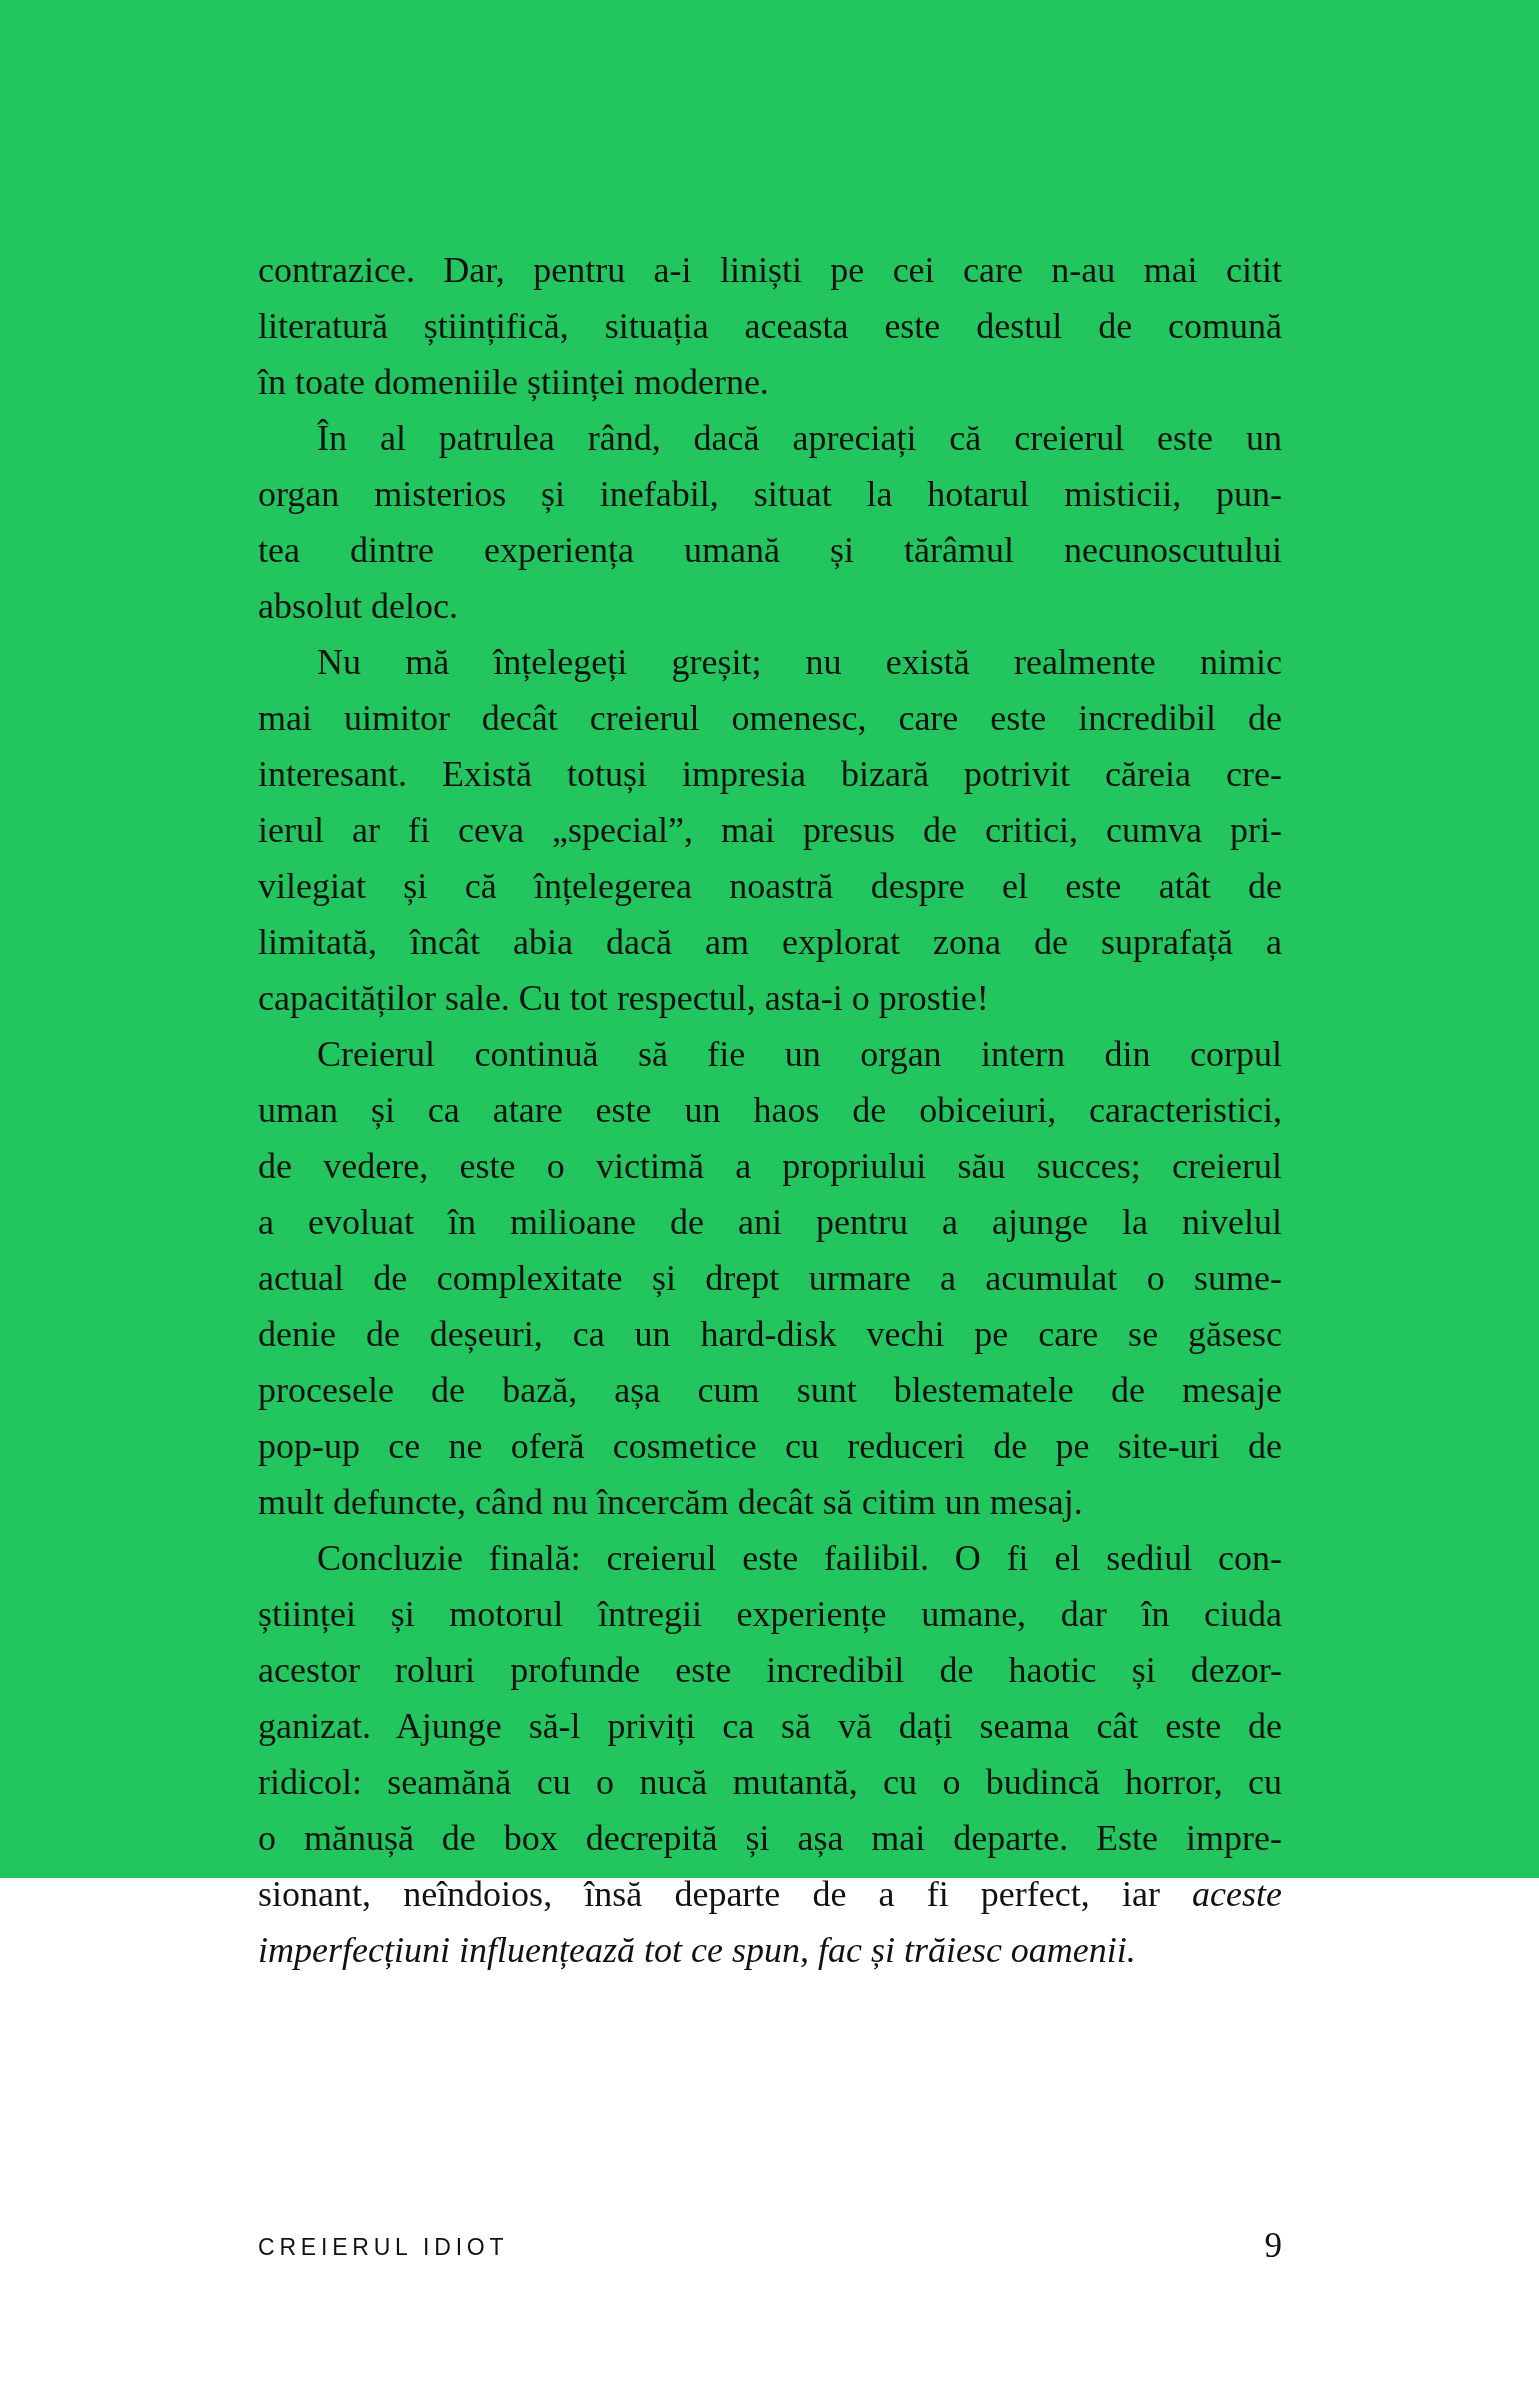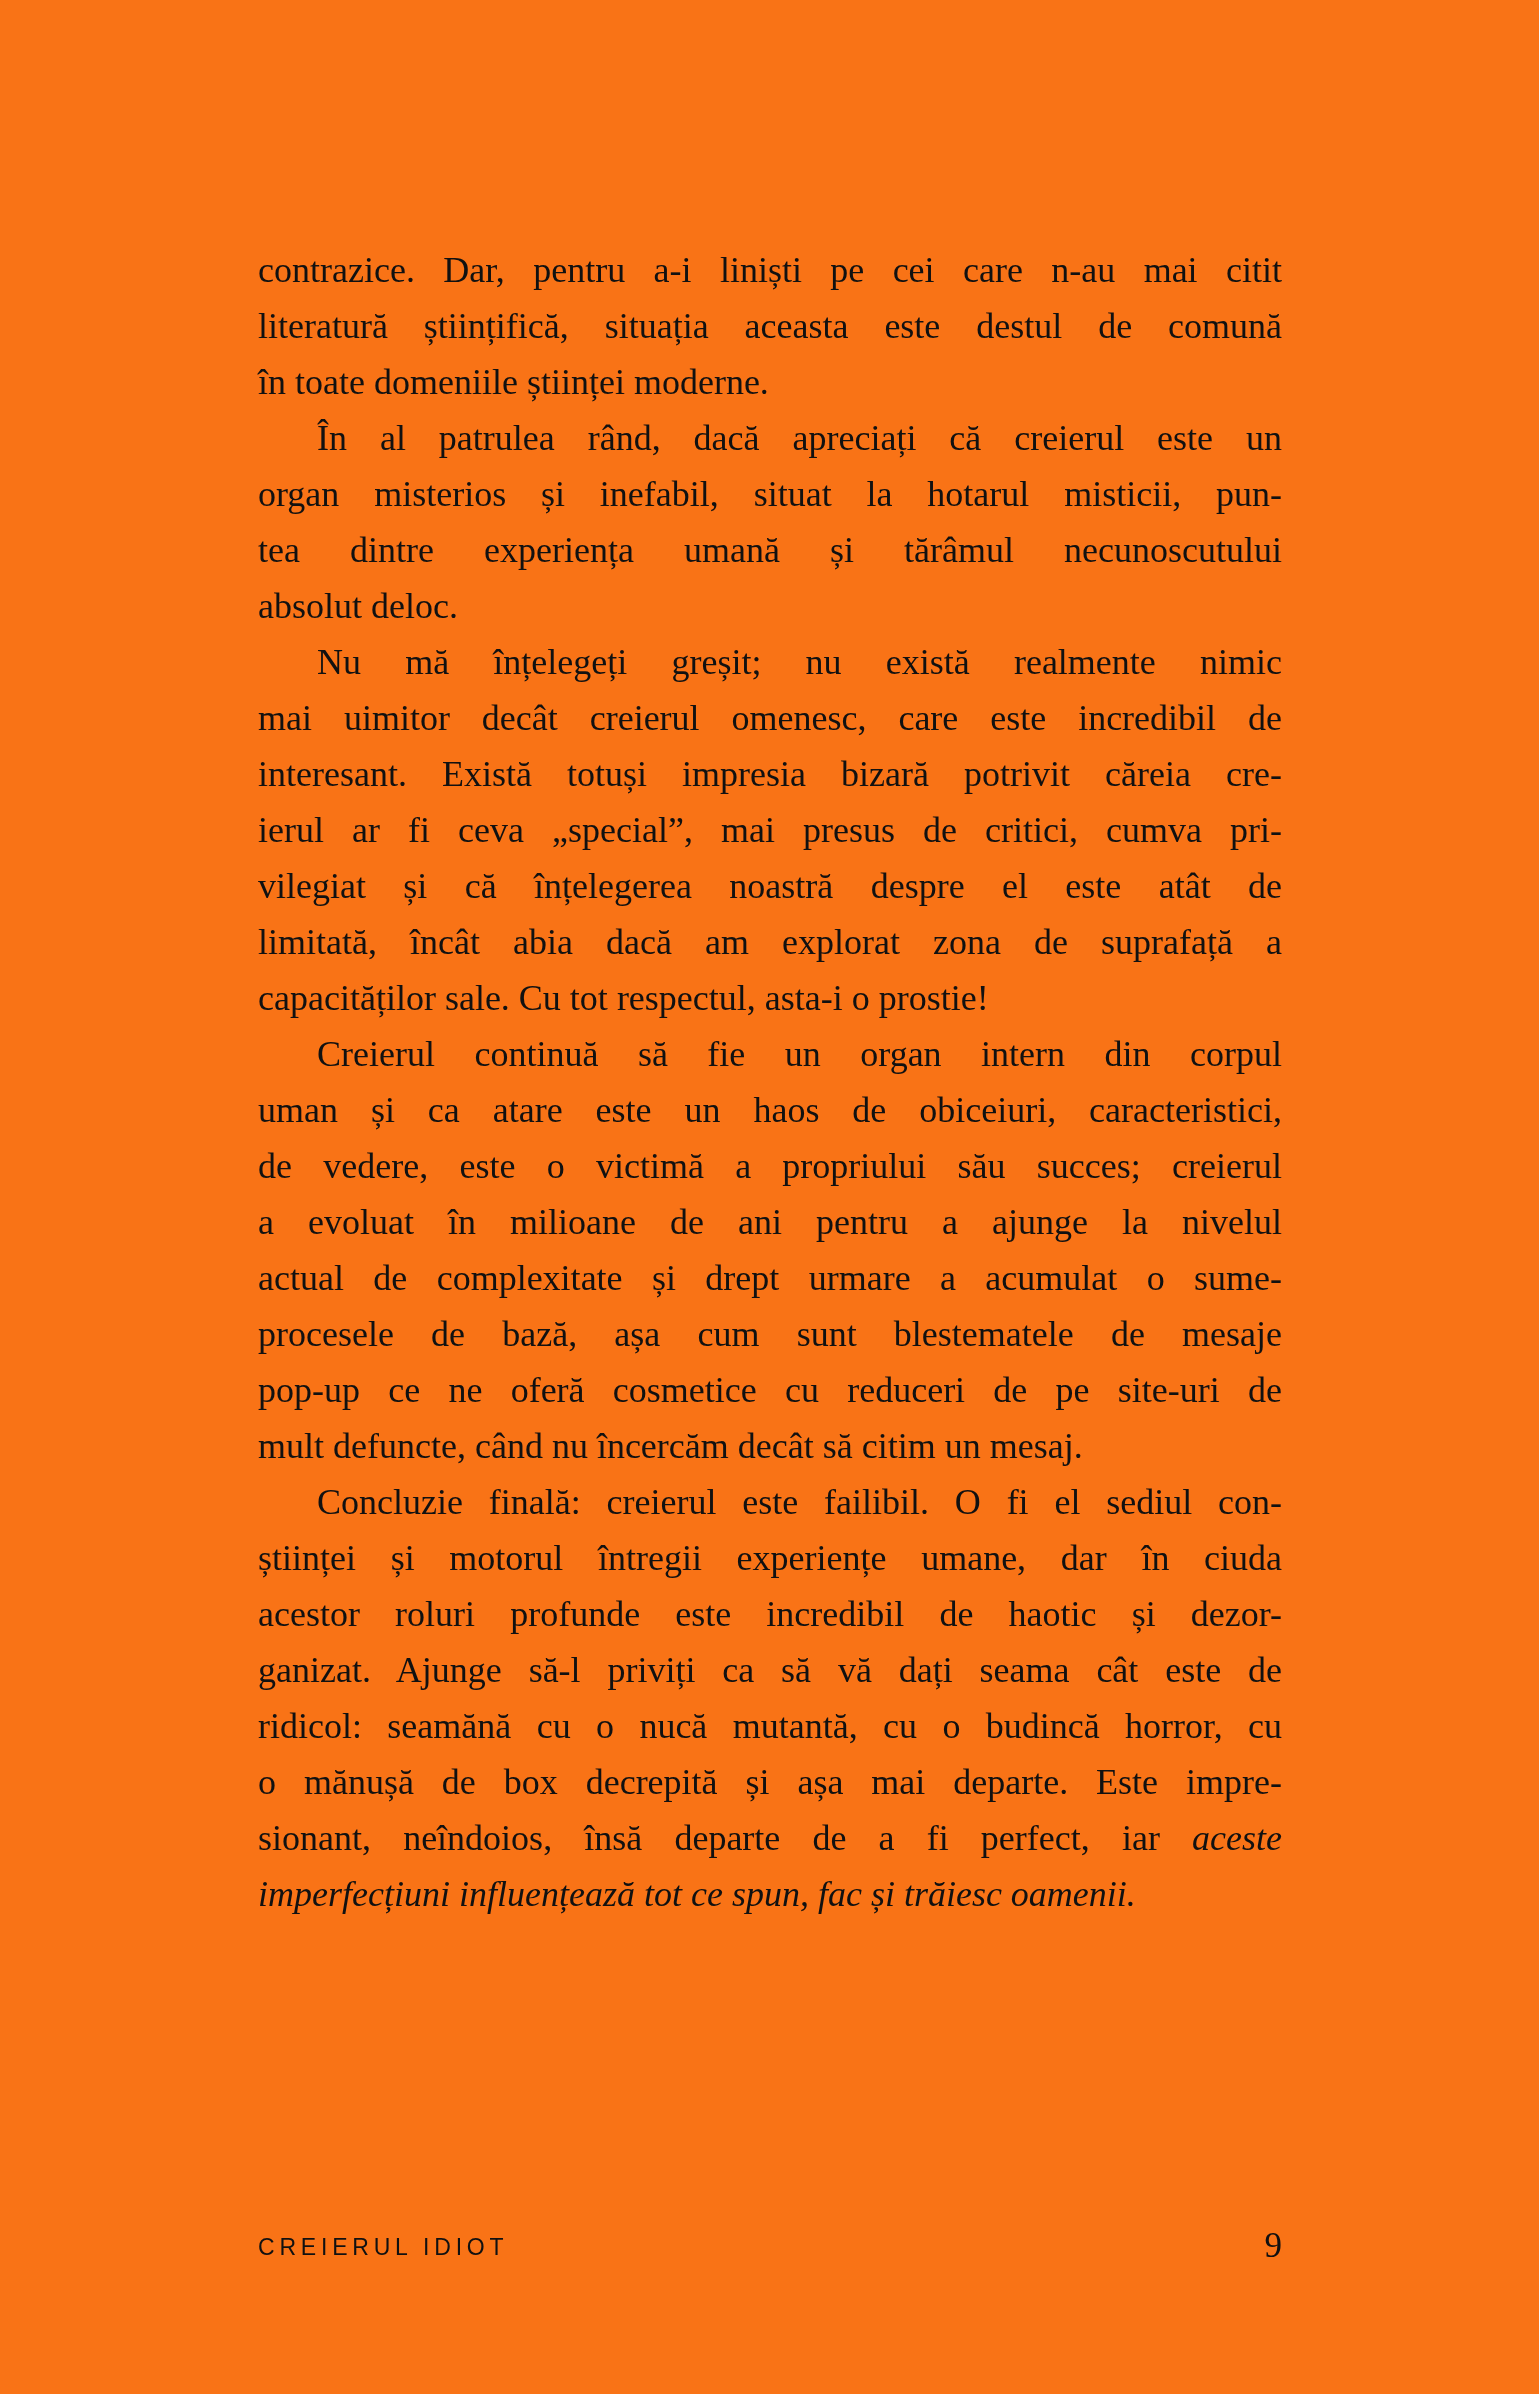--- a/index.html
+++ b/index.html
@@ -11,22 +11,22 @@
       width: 1539px;
       height: 2394px;
       position: relative;
       overflow: hidden;
       color: #111111;
     }
     .page {
       position: absolute;
       left: 0; top: 0;
       width: 1539px;
-      height: 2394px;
-      background: #f97316;
+      height: 1878px;
+      background: #22c55e;
     }
     .text-block {
       position: absolute;
       left: 258px;
       top: 242px;
       width: 1024px;
       font-family: "Liberation Serif", "DejaVu Serif", serif;
       font-size: 36px;
       line-height: 56px;
       color: #111111;
@@ -87,20 +87,21 @@
         <span class="line">vilegiat și că înțelegerea noastră despre el este atât de</span>
         <span class="line">limitată, încât abia dacă am explorat zona de suprafață a</span>
         <span class="line last">capacităților sale. Cu tot respectul, asta-i o prostie!</span>
       </div>
       <div class="para">
         <span class="line first">Creierul continuă să fie un organ intern din corpul</span>
         <span class="line">uman și ca atare este un haos de obiceiuri, caracteristici,</span>
         <span class="line">de vedere, este o victimă a propriului său succes; creierul</span>
         <span class="line">a evoluat în milioane de ani pentru a ajunge la nivelul</span>
         <span class="line">actual de complexitate și drept urmare a acumulat o sume-</span>
+        <span class="line">denie de deșeuri, ca un hard-disk vechi pe care se găsesc</span>
         <span class="line">procesele de bază, așa cum sunt blestematele de mesaje</span>
         <span class="line">pop-up ce ne oferă cosmetice cu reduceri de pe site-uri de</span>
         <span class="line last">mult defuncte, când nu încercăm decât să citim un mesaj.</span>
       </div>
       <div class="para">
         <span class="line first">Concluzie finală: creierul este failibil. O fi el sediul con-</span>
         <span class="line">științei și motorul întregii experiențe umane, dar în ciuda</span>
         <span class="line">acestor roluri profunde este incredibil de haotic și dezor-</span>
         <span class="line">ganizat. Ajunge să-l priviți ca să vă dați seama cât este de</span>
         <span class="line">ridicol: seamănă cu o nucă mutantă, cu o budincă horror, cu</span>

